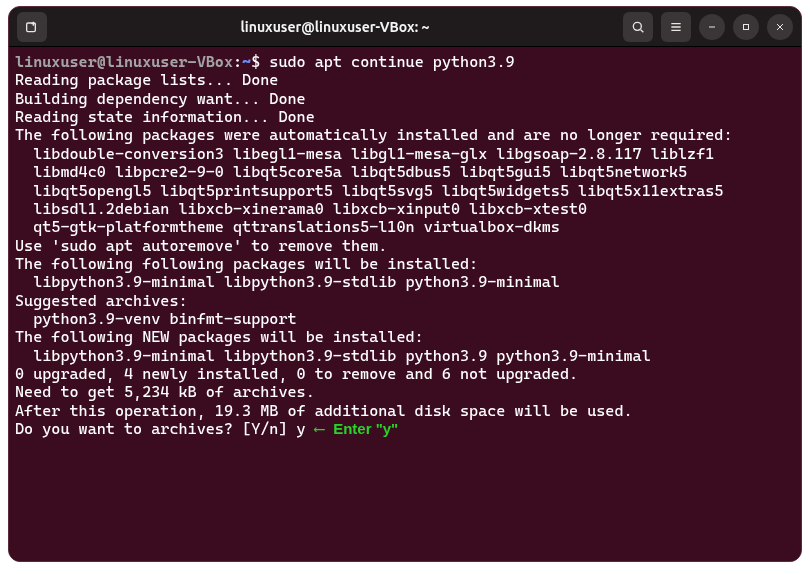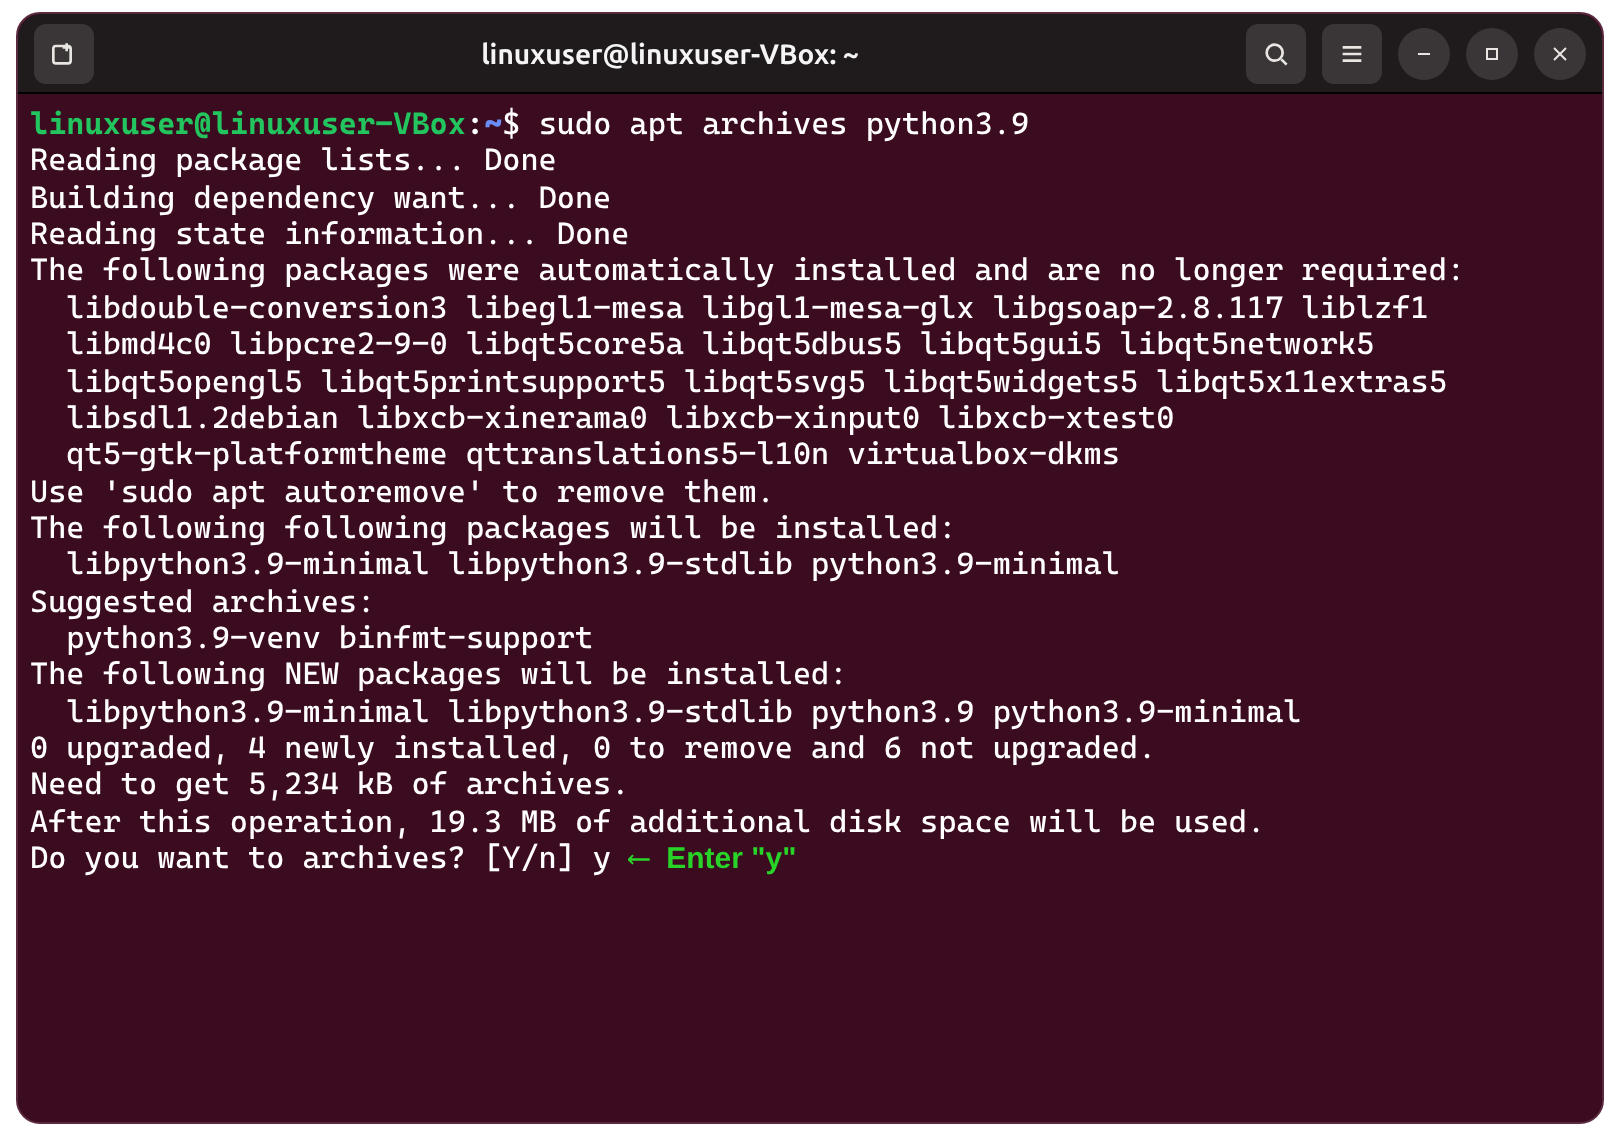--- a/index.html
+++ b/index.html
@@ -51,21 +51,21 @@
 
   .terminal {
     flex: 1;
     padding: 6px 6px 6px 6px;
     font-size: 15.5px;
     line-height: 1.185;
     color: #ffffff;
     background: #3b0b20;
     white-space: pre;
   }
-  .prompt-user { color: #22c55e; font-weight: bold; }
+  .prompt-user { color: #a3a3a3; font-weight: bold; }
   .prompt-colon { color: #ffffff; font-weight: bold; }
   .prompt-path { color: #6b8df7; font-weight: bold; }
   .prompt-dollar { color: #ffffff; }
   .annot {
     color: #28d428;
     font-family: Arial, sans-serif;
     font-size: 15px;
     font-weight: bold;
   }
   .arrow { color: #28d428; }
@@ -112,21 +112,21 @@
       </div>
       <div class="tb-btn round">
         <svg viewBox="0 0 24 24">
           <line x1="6" y1="6" x2="18" y2="18"></line>
           <line x1="18" y1="6" x2="6" y2="18"></line>
         </svg>
       </div>
     </div>
   </div>
 
-  <div class="terminal"><span class="prompt-user">linuxuser@linuxuser-VBox</span><span class="prompt-colon">:</span><span class="prompt-path">~</span><span class="prompt-dollar">$</span> <span>sudo apt archives python3.9</span>
+  <div class="terminal"><span class="prompt-user">linuxuser@linuxuser-VBox</span><span class="prompt-colon">:</span><span class="prompt-path">~</span><span class="prompt-dollar">$</span> <span>sudo apt continue python3.9</span>
 <span>Reading package lists... Done</span>
 <span>Building dependency want... Done</span>
 <span>Reading state information... Done</span>
 <span>The following packages were automatically installed and are no longer required:</span>
 <span>  libdouble-conversion3 libegl1-mesa libgl1-mesa-glx libgsoap-2.8.117 liblzf1</span>
 <span>  libmd4c0 libpcre2-9-0 libqt5core5a libqt5dbus5 libqt5gui5 libqt5network5</span>
 <span>  libqt5opengl5 libqt5printsupport5 libqt5svg5 libqt5widgets5 libqt5x11extras5</span>
 <span>  libsdl1.2debian libxcb-xinerama0 libxcb-xinput0 libxcb-xtest0</span>
 <span>  qt5-gtk-platformtheme qttranslations5-l10n virtualbox-dkms</span>
 <span>Use 'sudo apt autoremove' to remove them.</span>

